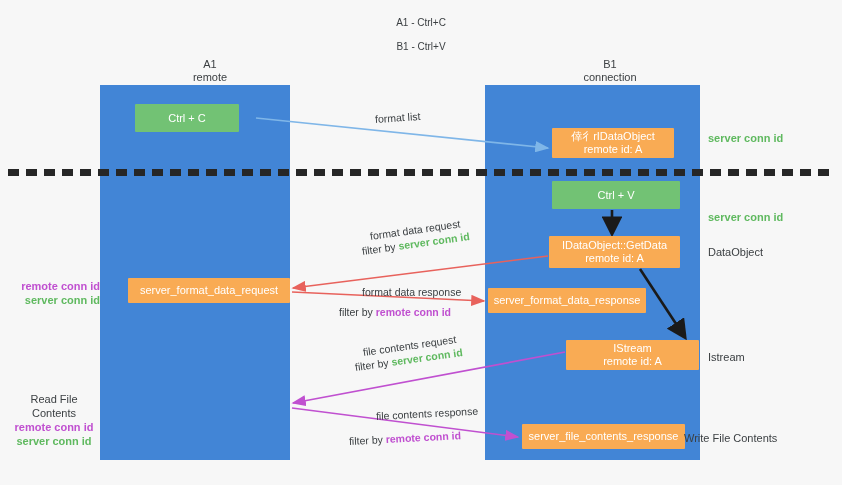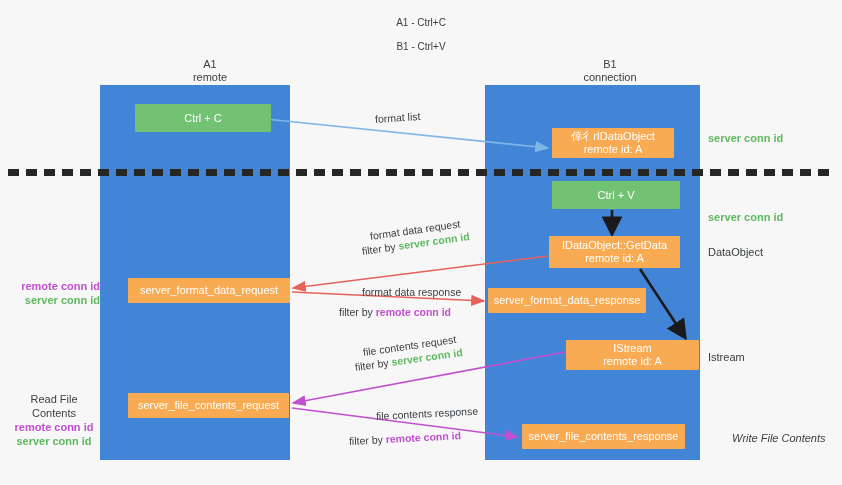--- a/index.html
+++ b/index.html
@@ -49,41 +49,41 @@
     align-items:center;justify-content:center;
     text-align:center;
     color:#ffffff;
     font-size:11px;line-height:13px;
     white-space:pre-line;
     border-radius:1px;
   }
   .green{background:#72c274;}
   .orange{background:#f9ab54;}
 
-  #n-ctrlc{left:135px;top:104px;width:136px;height:28px;}
+  #n-ctrlc{left:135px;top:104px;width:104px;height:28px;}
   #n-idataobject{left:552px;top:128px;width:122px;height:30px;}
   #n-ctrlv{left:552px;top:181px;width:128px;height:28px;}
   #n-getdata{left:549px;top:236px;width:131px;height:32px;}
   #n-fmt-req{left:128px;top:278px;width:162px;height:25px;}
   #n-fmt-res{left:488px;top:288px;width:158px;height:25px;}
   #n-istream{left:566px;top:340px;width:133px;height:30px;}
   #n-file-req{left:128px;top:393px;width:161px;height:25px;}
   #n-file-res{left:522px;top:424px;width:163px;height:25px;text-align:center;}
 
   
   .ann{font-size:11px;line-height:14px;}
   .green-t{color:#5fb95f;font-weight:bold;}
   .magenta-t{color:#c050d0;font-weight:bold;}
   .dark-t{color:#3c4043;}
 
   #ann-server-1{left:708px;top:131px;}
   #ann-server-2{left:708px;top:210px;}
   #ann-dataobject{left:708px;top:245px;}
   #ann-istream{left:708px;top:350px;}
-  #ann-writefile{left:732px;top:431px;font-style:italic;}
+  #ann-writefile{left:684px;top:431px;}
 
   #ann-left-1{left:8px;top:279px;width:92px;text-align:right;}
   #ann-left-2{left:8px;top:392px;width:92px;text-align:center;}
 
   
   .edge-lbl{
     font-size:10.5px;line-height:14px;
     color:#3c4043;
     white-space:nowrap;
   }
@@ -153,21 +153,20 @@
   <div class="abs node green" id="n-ctrlc">Ctrl + C</div>
   <div class="abs node orange" id="n-idataobject">倖彳rIDataObject
 remote id: A</div>
   <div class="abs node green" id="n-ctrlv">Ctrl + V</div>
   <div class="abs node orange" id="n-getdata">IDataObject::GetData
 remote id: A</div>
   <div class="abs node orange" id="n-fmt-req">server_format_data_request</div>
   <div class="abs node orange" id="n-fmt-res">server_format_data_response</div>
   <div class="abs node orange" id="n-istream">IStream
 remote id: A</div>
-  <div class="abs node orange" id="n-file-req">server_file_contents_request</div>
   <div class="abs node orange" id="n-file-res">server_file_contents_response</div>
 
   <div class="abs edge-lbl" id="lbl-format-list">format list</div>
 
   <div class="abs edge-lbl" id="lbl-fdreq">format data request</div>
   <div class="abs edge-lbl" id="lbl-fdreq2"><span>filter by </span><span class="green-t">server conn id</span></div>
 
   <div class="abs edge-lbl" id="lbl-fdres">format data response</div>
   <div class="abs edge-lbl" id="lbl-fdres2"><span>filter by </span><span class="magenta-t">remote conn id</span></div>
 

